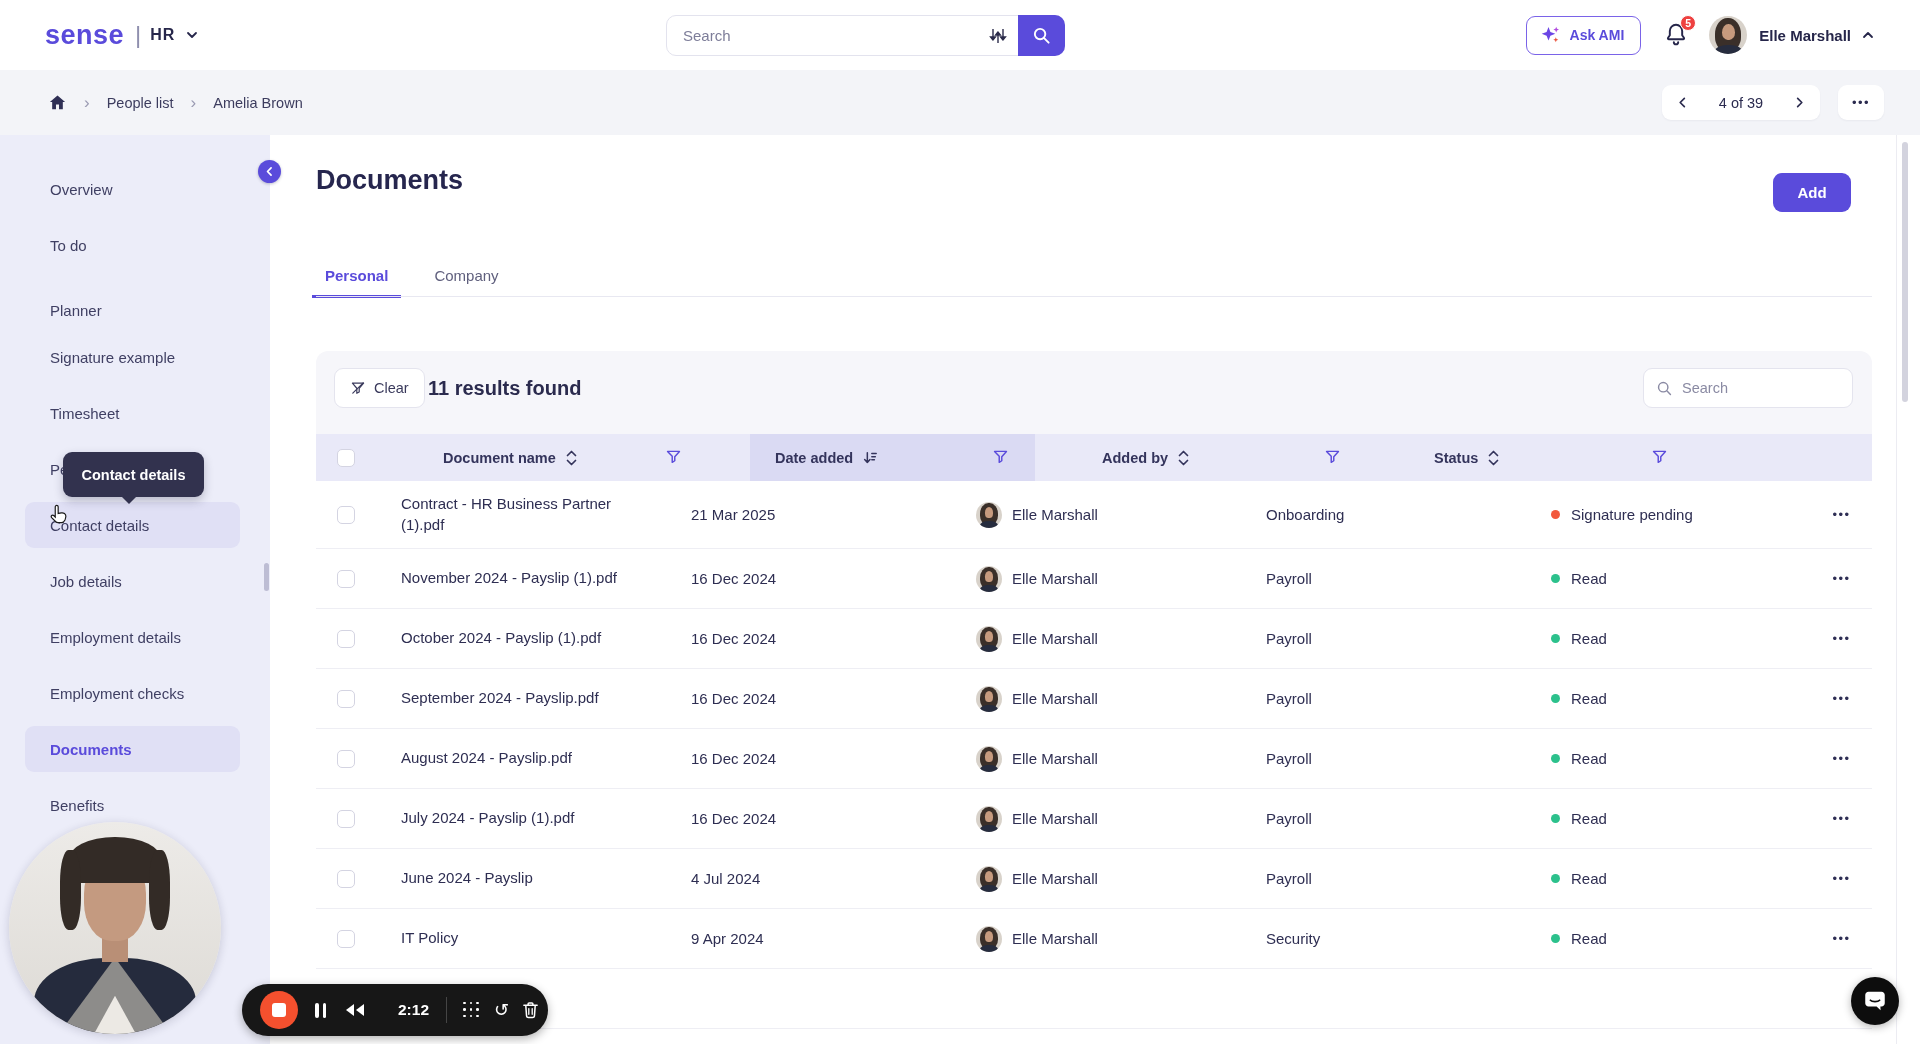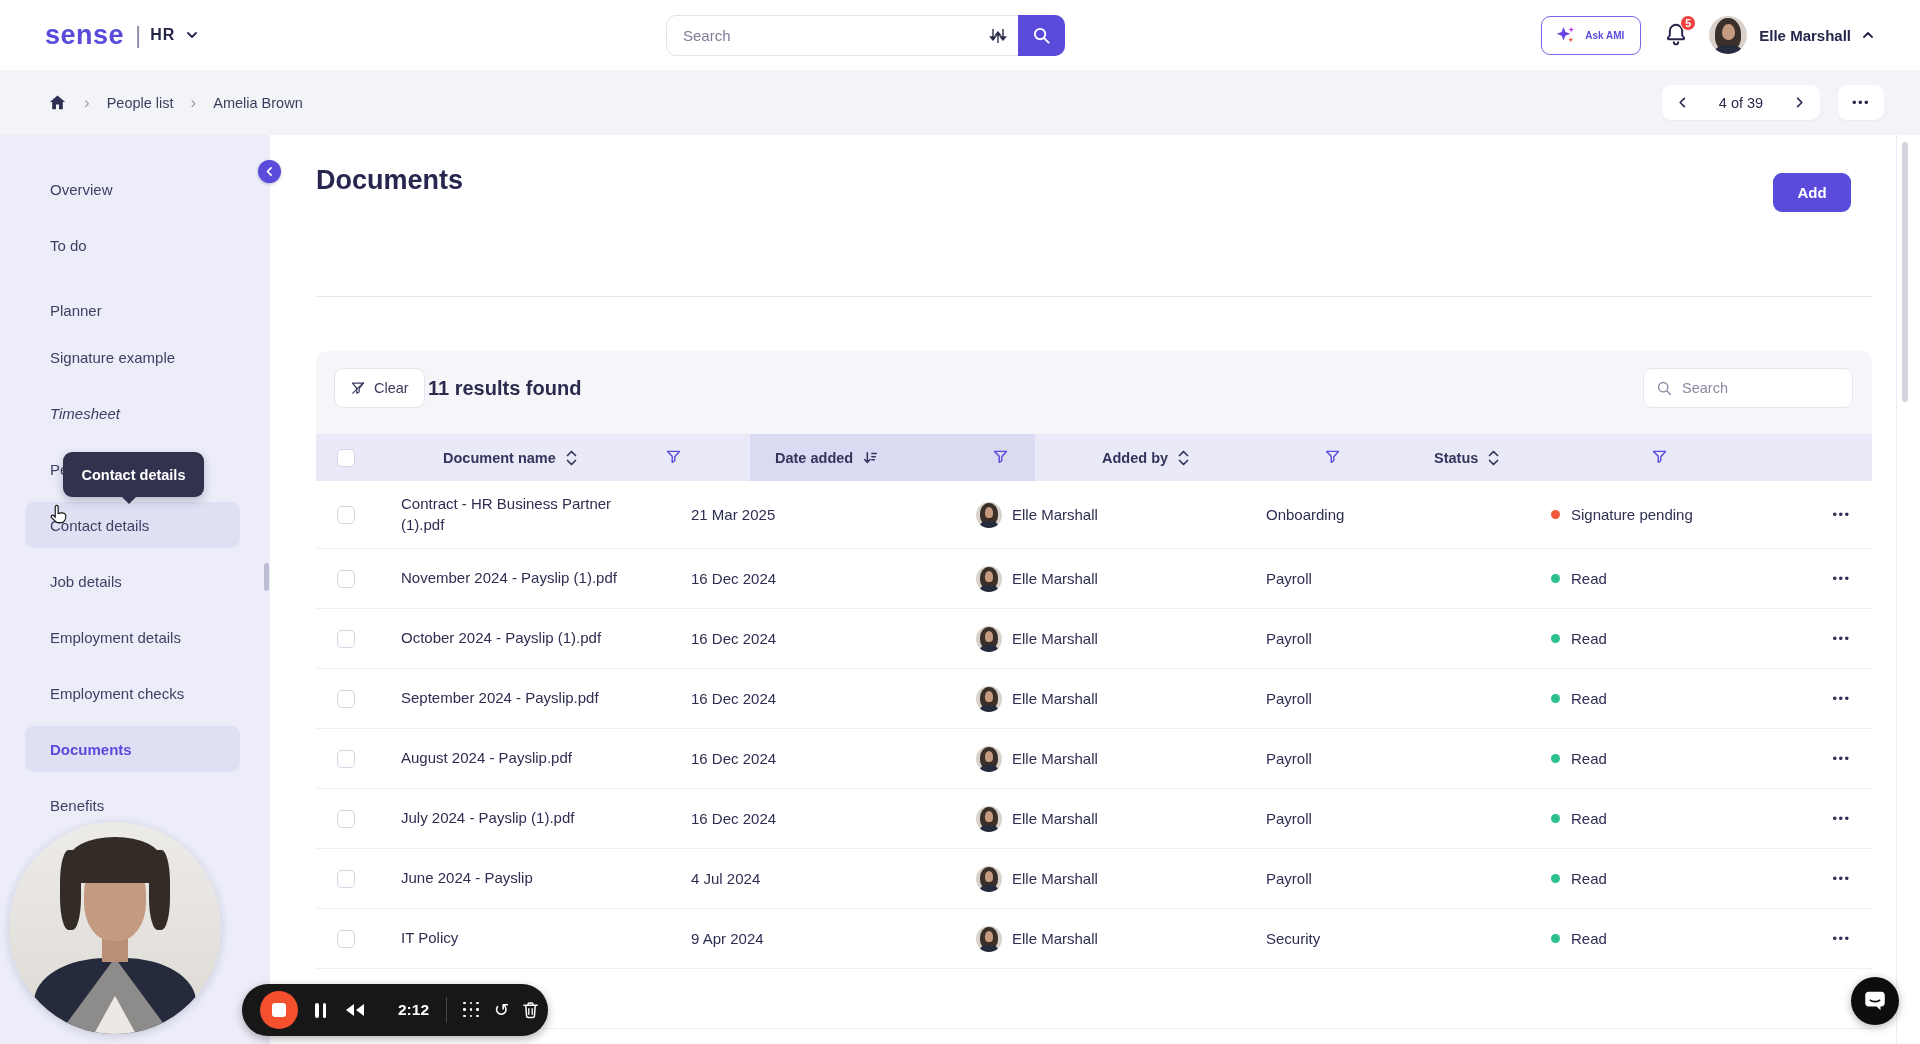--- a/index.html
+++ b/index.html
@@ -14,21 +14,21 @@
   .logo-hr { font-size:16px; font-weight:700; color:#26264a; letter-spacing:1px; }
   .brand svg { margin-left:10px; }
 
   .gsearch { position:absolute; left:666px; top:15px; width:399px; height:41px; border:1px solid #e3e3ee; border-radius:10px; background:#fff; display:flex; align-items:center; }
   .gsearch input { flex:1; border:none; outline:none; background:transparent; font-size:15px; color:#2b2b4f; padding:0 10px 0 16px; font-family:inherit; }
   .gsearch input::placeholder { color:#7d7d99; }
   .gsearch .sliders { margin-right:12px; }
   .gsearch-btn { width:47px; height:41px; margin:-1px; border:none; background:#5a4bdb; border-radius:0 10px 10px 0; display:flex; align-items:center; justify-content:center; cursor:pointer; }
 
   .top-right { position:absolute; right:45px; top:0; height:70px; display:flex; align-items:center; }
-  .ask-ami { display:flex; align-items:center; gap:8px; height:39px; padding:0 16px 0 13px; background:#fff; border:1.5px solid #7a63e8; border-radius:9px; color:#5a4bdb; font-size:10px; font-weight:700; font-family:inherit; cursor:pointer; }
+  .ask-ami { display:flex; align-items:center; gap:8px; height:39px; padding:0 16px 0 13px; background:#fff; border:1.5px solid #7a63e8; border-radius:9px; color:#5a4bdb; font-size:14px; font-weight:700; font-family:inherit; cursor:pointer; }
   .bell-wrap { position:relative; margin-left:22px; width:28px; height:28px; }
   .badge { position:absolute; top:-6px; right:-5px; min-width:16px; height:16px; background:#ee4140; border-radius:8px; color:#fff; font-size:10.5px; font-weight:700; display:flex; align-items:center; justify-content:center; padding:0 4px; border:1.5px solid #fff; }
   .user-name { font-size:15px; font-weight:600; color:#26264a; margin:0 10px 0 12px; }
 
   
   .avatar { position:relative; border-radius:50%; overflow:hidden; background:#d8d2ca; flex:none; }
   .avatar-lg { width:38px; height:38px; margin-left:18px; }
   .avatar-sm { width:26px; height:26px; }
   .avatar .hh { position:absolute; left:16%; top:4%; width:68%; height:88%; background:#3a2f29; border-radius:48% 48% 42% 42%; }
   .avatar .ff { position:absolute; left:33%; top:20%; width:34%; height:44%; background:#c69a7e; border-radius:50% 50% 44% 44%; }
@@ -199,21 +199,21 @@
         <span>•••</span>
       </div>
   </div>
 
   <aside class="sidebar">
     <nav>
         <div class="side-item normal" style="top: 31px;">Overview</div>
         <div class="side-item normal" style="top: 87px;">To do</div>
         <div class="side-item normal" style="top: 152px;">Planner</div>
         <div class="side-item normal" style="top: 199px;">Signature example</div>
-        <div class="side-item normal" style="top: 255px; font-style: italic;">Timesheet</div>
+        <div class="side-item normal" style="top: 255px;">Timesheet</div>
         <div class="side-item normal" style="top: 311px;">Personal details</div>
         <div class="side-item hover" style="top: 367px;">Contact details</div>
         <div class="side-item normal" style="top: 423px;">Job details</div>
         <div class="side-item normal" style="top: 479px;">Employment details</div>
         <div class="side-item normal" style="top: 535px;">Employment checks</div>
         <div class="side-item active" style="top: 591px;">Documents</div>
         <div class="side-item normal" style="top: 647px;">Benefits</div>
       </nav>
     <div class="side-scroll"></div>
   </aside>
@@ -237,20 +237,24 @@
     <span class="wc-face"></span>
     <span class="wc-hair"></span>
     <span class="wc-hair2"></span>
     <span class="wc-hair3"></span>
   </div>
 
   <main class="main">
     <h1 class="page-title">Documents</h1>
     <button class="add-btn">Add</button>
 
+    <div class="tabs">
+      <div class="tab active">Personal</div>
+      <div class="tab">Company</div>
+    </div>
     <div class="tabs-border"></div>
 
     <div class="filter-panel">
       <button class="clear-btn">
         <svg width="16" height="16" viewBox="0 0 20 20">
             <path d="M3 4h14l-5.5 6.3V15l-3 1.6v-6.3L3 4z" fill="none" stroke="#3a3a5c" stroke-width="1.5" stroke-linejoin="round"></path>
             <path d="M3.5 16.5L16.5 3.5" stroke="#3a3a5c" stroke-width="1.5" stroke-linecap="round"></path>
           </svg>
         <span>Clear</span>
       </button>

